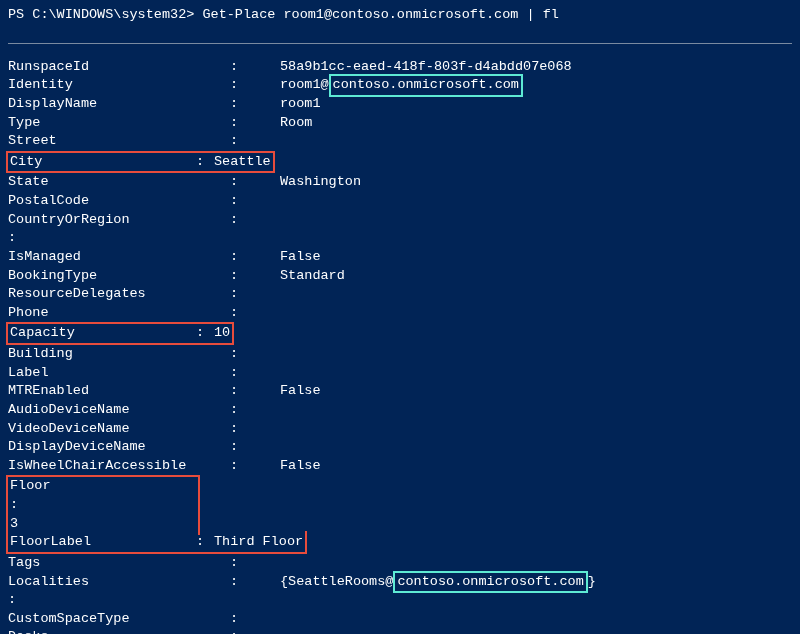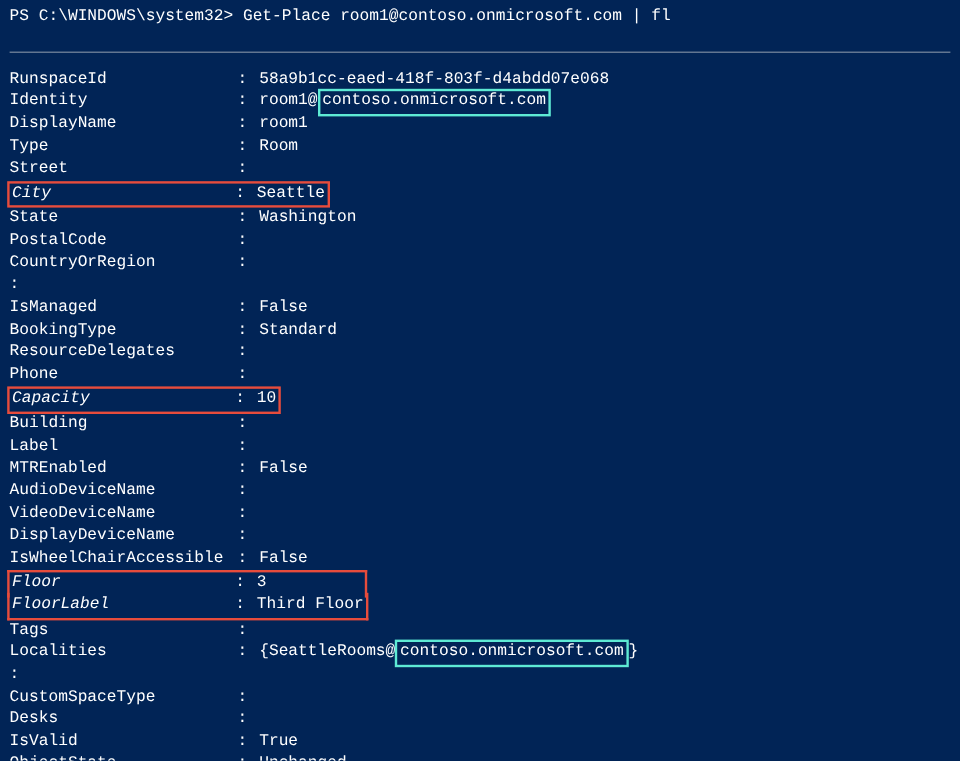--- a/index.html
+++ b/index.html
@@ -26,20 +26,21 @@
       border-bottom: 1px solid #7a8aa0;
       margin-top: 4px;
       margin-bottom: 0;
     }
     .output {
       padding-top: 14px;
     }
     .row {
       display: flex;
       white-space: pre;
+      gap: 32px;
     }
     .key {
       display: inline-block;
       width: 190px;
       flex-shrink: 0;
     }
     .colon {
       display: inline-block;
       width: 18px;
       flex-shrink: 0;
@@ -57,21 +58,20 @@
       position: relative;
     }
     .row-highlighted .highlight-wrapper {
       border: 2px solid #e74c3c;
       display: inline-flex;
       padding: 0 2px;
       margin-left: -2px;
     }
     .row-highlighted .key {
       width: 186px;
-      font-style: italic;
     }
   </style>
 </head>
 <body>
 
 <div class="prompt-line">
   <span>PS C:\WINDOWS\system32&gt; </span><span>Get-Place room1@contoso.onmicrosoft.com | fl</span>
 </div>
 <hr class="hr-top">
 
@@ -163,21 +163,21 @@
 
   <div class="row">
     <span class="key">DisplayDeviceName</span><span class="colon">:</span><span class="val"></span>
   </div>
 
   <div class="row">
     <span class="key">IsWheelChairAccessible</span><span class="colon">: </span><span class="val">False</span>
   </div>
 
   <div class="row row-highlighted">
-    <span class="highlight-wrapper" style="border-bottom:none; padding-bottom:2px; margin-bottom:-2px;">
+    <span class="highlight-wrapper" style="border-bottom:none; padding-bottom:2px; margin-bottom:-2px;flex-direction:column;">
       <span class="key">Floor</span><span class="colon">: </span><span class="val" style="min-width:88px;">3</span>
     </span>
   </div>
 
   <div class="row row-highlighted">
     <span class="highlight-wrapper" style="border-top:none; padding-top:2px; margin-top:-2px;align-items:flex-end;">
       <span class="key">FloorLabel</span><span class="colon">: </span><span class="val">Third Floor</span>
     </span>
   </div>
 

